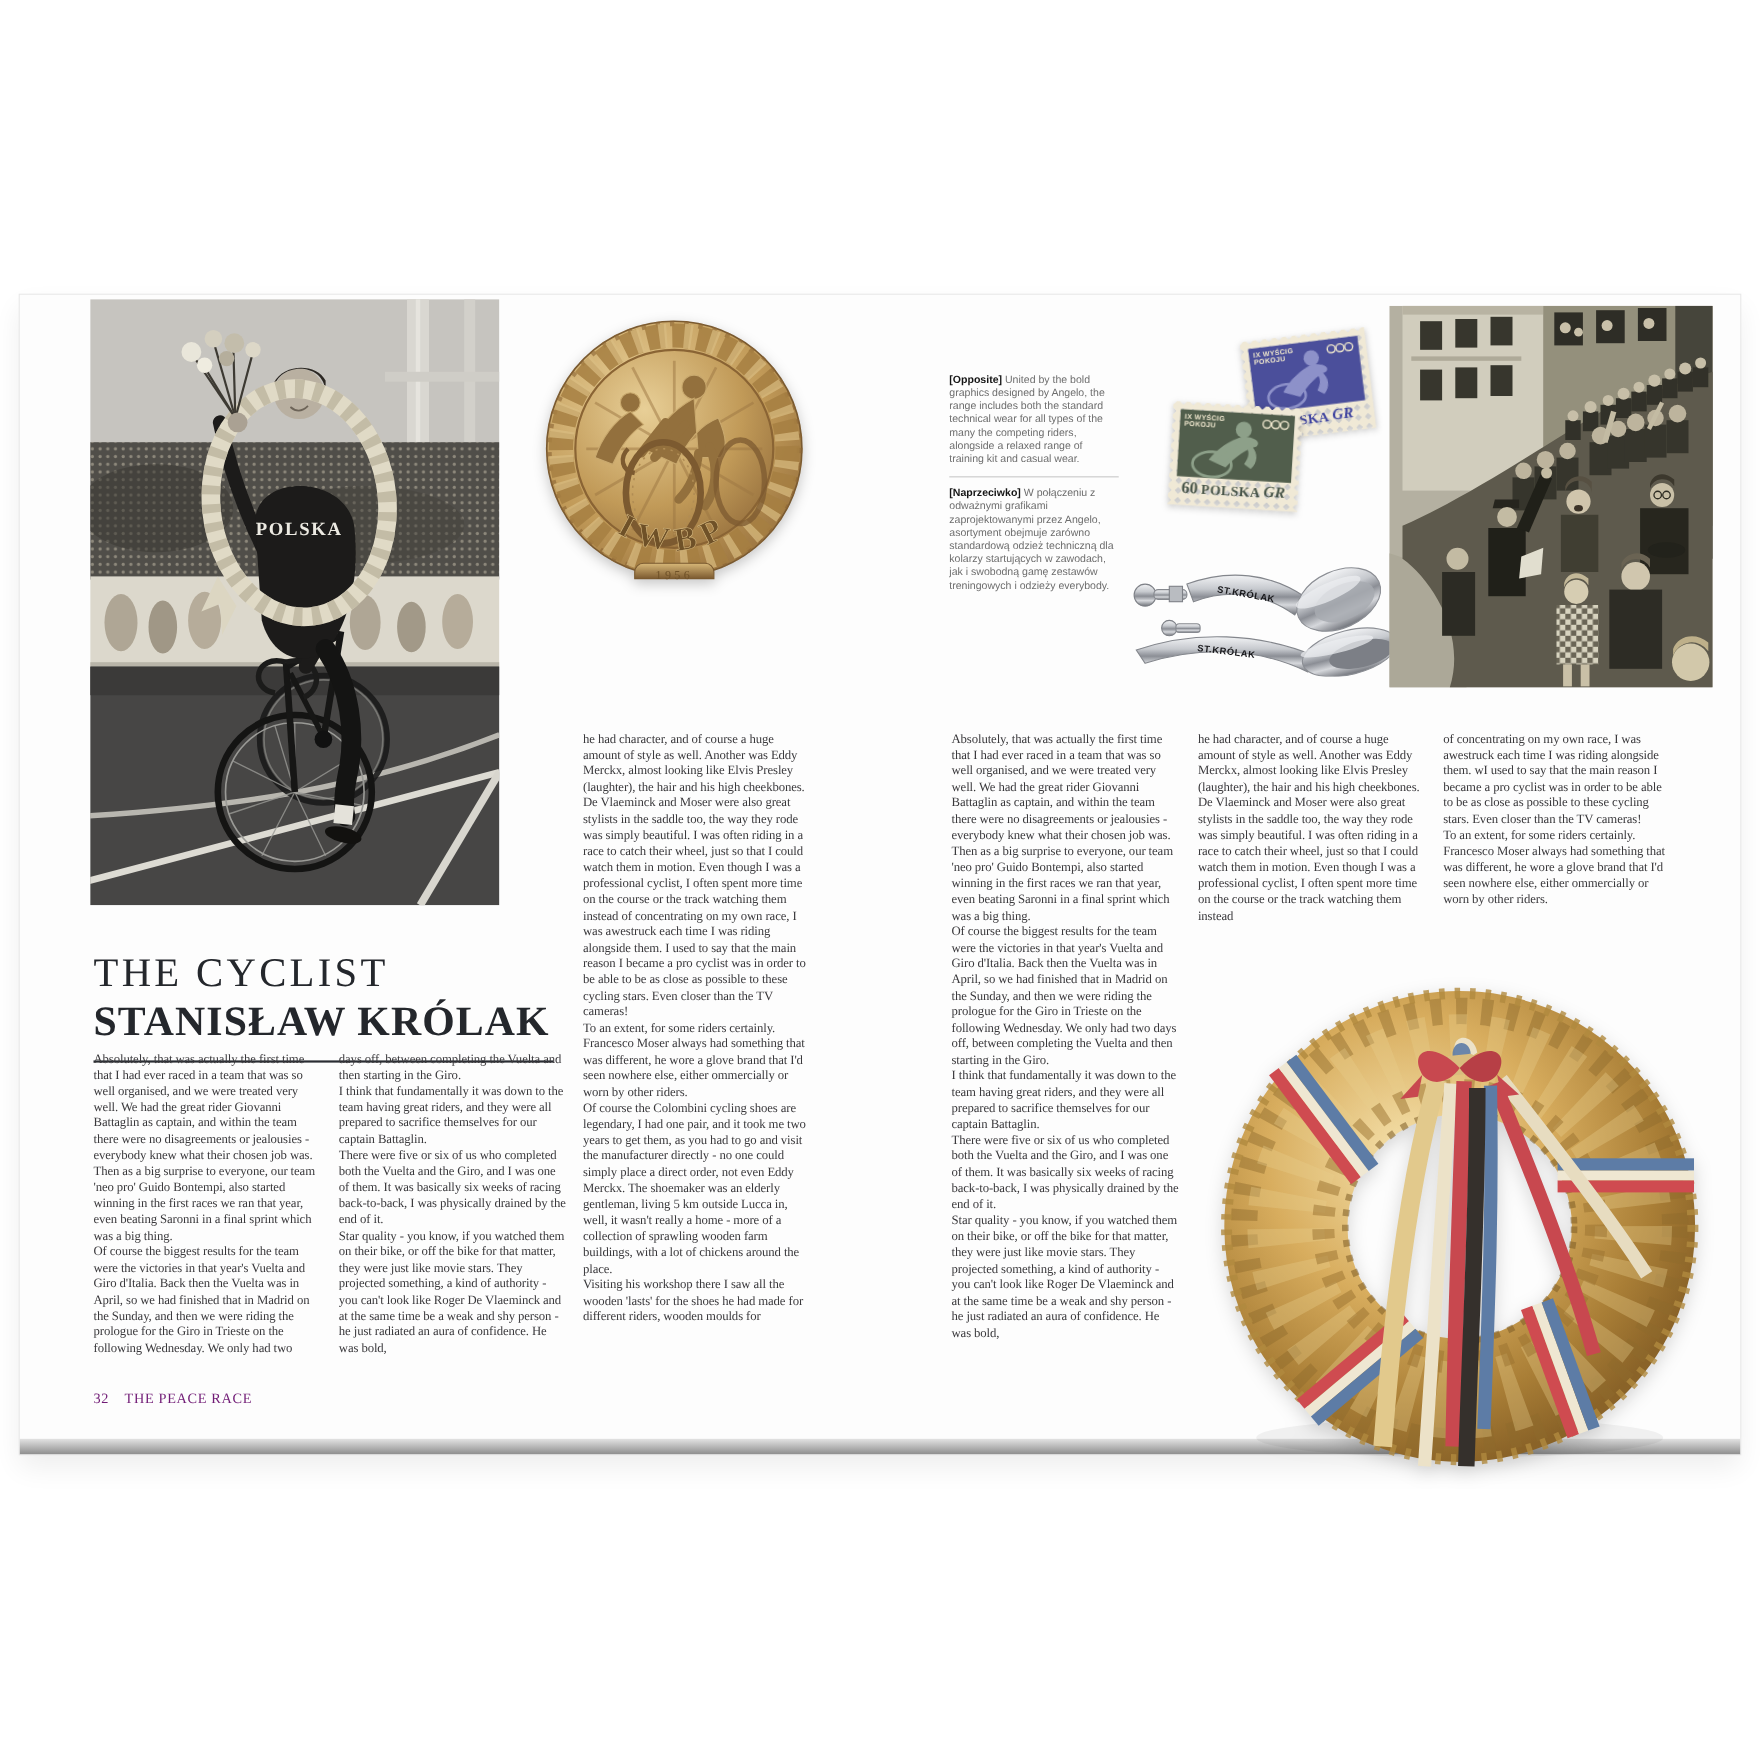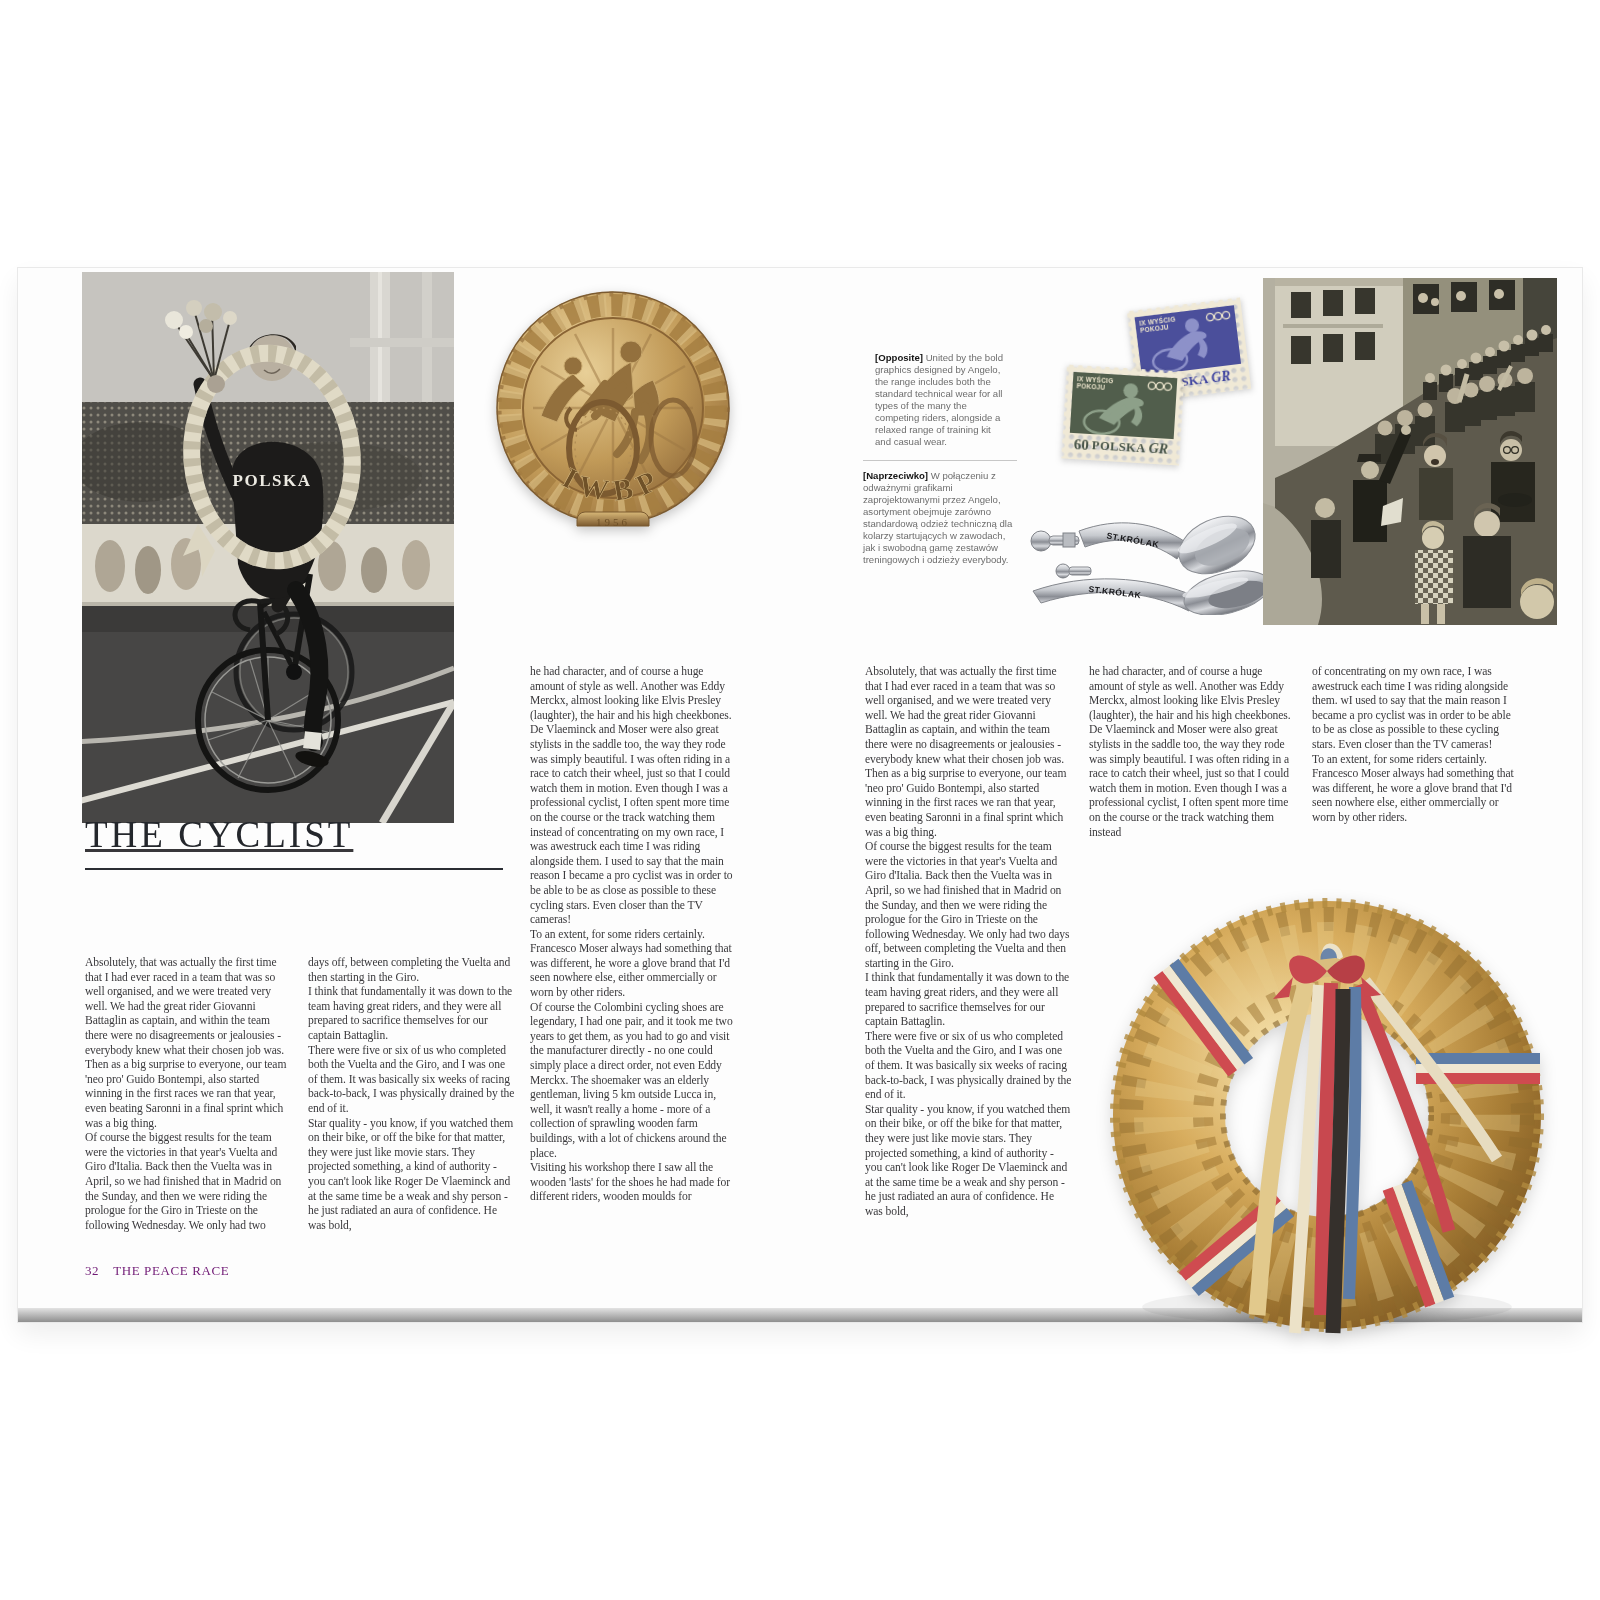--- a/index.html
+++ b/index.html
@@ -8,21 +8,21 @@
   .spread{position:absolute;left:18px;top:268px;width:1564px;height:1054px;background:#fdfdfd;
           box-shadow:0 0 0 1px #e9e9e9, 0 12px 24px rgba(0,0,0,.07);}
   .page-edge{position:absolute;left:0;bottom:0;width:100%;height:14px;
           background:linear-gradient(#e3e3e3,#8e8e8e);z-index:1;}
   
   .hero{position:absolute;left:64px;top:4px;width:372px;height:551px;z-index:2;}
   
   .medal{position:absolute;left:467px;top:20px;width:256px;height:248px;z-index:2;
          filter:drop-shadow(0 4px 6px rgba(0,0,0,.22));}
   
-  .title-block{position:absolute;left:67px;top:546px;width:450px;z-index:2;text-decoration:underline;}
+  .title-block{position:absolute;left:67px;top:596px;width:450px;z-index:2;}
   .title-l1{font:400 37px/42px "Liberation Serif",serif;color:#24272c;letter-spacing:3px;}
   .title-l2{font:700 38px/46px "Liberation Serif",serif;color:#24272c;letter-spacing:1px;}
   .title-rule{width:418px;height:2px;background:#2a2d33;margin-top:12px;}
   
   .col{position:absolute;width:208px;font-size:11.6px;line-height:14.6px;letter-spacing:-.1px;
        color:#3a393c;white-space:pre-line;z-index:2;}
   .c1{left:67px;top:688px;}  .c2{left:290px;top:688px;}  .c3{left:512px;top:397px;}
   .c4{left:847px;top:397px;} .c5{left:1071px;top:397px;} .c6{left:1294px;top:397px;font-family:Liberation Serif, serif;}
   
   .folio{position:absolute;left:67px;top:995px;font-size:13px;color:#701a75;letter-spacing:.6px;z-index:2;}
@@ -202,40 +202,41 @@
       <path id="medalArc" d="M 44 159 A 93 93 0 0 0 212 159" fill="none"></path>
       <text class="ser" font-size="30" font-weight="700" fill="#6f5128" letter-spacing="8" stroke="#d9bc82" stroke-width=".5">
         <textPath href="#medalArc" startOffset="50%" text-anchor="middle">IWBP</textPath>
       </text>
       <path d="M100 224 h56 a8 8 0 0 1 8 8 v6 h-72 v-6 a8 8 0 0 1 8 -8 z" fill="url(#goldEdge)" stroke="#7a5a30"></path>
       <text class="ser" x="128" y="238" font-size="11" text-anchor="middle" fill="#6f5128" letter-spacing="3">1956</text>
     </svg>
 
     <div class="title-block">
       <div class="title-l1">THE CYCLIST</div>
+      <div class="title-l2">STANISŁAW KRÓLAK</div>
       <div class="title-rule"></div>
     </div>
 
     <div class="col c1">Absolutely, that was actually the first time that I had ever raced in a team that was so well organised, and we were treated very well. We had the great rider Giovanni Battaglin as captain, and within the team there were no disagreements or jealousies - everybody knew what their chosen job was. Then as a big surprise to everyone, our team 'neo pro' Guido Bontempi, also started winning in the first races we ran that year, even beating Saronni in a final sprint which was a big thing.
 Of course the biggest results for the team were the victories in that year's Vuelta and Giro d'Italia. Back then the Vuelta was in April, so we had finished that in Madrid on the Sunday, and then we were riding the prologue for the Giro in Trieste on the following Wednesday. We only had two</div>
     <div class="col c2">days off, between completing the Vuelta and then starting in the Giro.
 I think that fundamentally it was down to the team having great riders, and they were all prepared to sacrifice themselves for our captain Battaglin.
 There were five or six of us who completed both the Vuelta and the Giro, and I was one of them. It was basically six weeks of racing back-to-back, I was physically drained by the end of it.
 Star quality - you know, if you watched them on their bike, or off the bike for that matter, they were just like movie stars. They projected something, a kind of authority - you can't look like Roger De Vlaeminck and at the same time be a weak and shy person - he just radiated an aura of confidence. He was bold,</div>
     <div class="col c3">he had character, and of course a huge amount of style as well. Another was Eddy Merckx, almost looking like Elvis Presley (laughter), the hair and his high cheekbones. De Vlaeminck and Moser were also great stylists in the saddle too, the way they rode was simply beautiful. I was often riding in a race to catch their wheel, just so that I could watch them in motion. Even though I was a professional cyclist, I often spent more time on the course or the track watching them instead of concentrating on my own race, I was awestruck each time I was riding alongside them. I used to say that the main reason I became a pro cyclist was in order to be able to be as close as possible to these cycling stars. Even closer than the TV cameras!
 To an extent, for some riders certainly. Francesco Moser always had something that was different, he wore a glove brand that I'd seen nowhere else, either ommercially or worn by other riders.
 Of course the Colombini cycling shoes are legendary, I had one pair, and it took me two years to get them, as you had to go and visit the manufacturer directly - no one could simply place a direct order, not even Eddy Merckx. The shoemaker was an elderly gentleman, living 5 km outside Lucca in, well, it wasn't really a home - more of a collection of sprawling wooden farm buildings, with a lot of chickens around the place.
 Visiting his workshop there I saw all the wooden 'lasts' for the shoes he had made for different riders, wooden moulds for</div>
 
     <div class="folio">
       <span class="folio-num">32</span><span class="folio-title">THE PEACE RACE</span>
     </div>
 
     <div class="caption">
-      <p style="margin:12px"><span class="cap-tag">[Opposite]</span><span> United by the bold graphics designed by Angelo, the range includes both the standard technical wear for all types of the many the competing riders, alongside a relaxed range of training kit and casual wear.</span></p>
+      <p style="margin:0"><span class="cap-tag">[Opposite]</span><span> United by the bold graphics designed by Angelo, the range includes both the standard technical wear for all types of the many the competing riders, alongside a relaxed range of training kit and casual wear.</span></p>
       <hr class="cap-div">
       <p style="margin:0"><span class="cap-tag">[Naprzeciwko]</span><span> W połączeniu z odważnymi grafikami zaprojektowanymi przez Angelo, asortyment obejmuje zarówno standardową odzież techniczną dla kolarzy startujących w zawodach, jak i swobodną gamę zestawów treningowych i odzieży everybody.</span></p>
     </div>
 
     <div class="stamp stamp-blue">
       <div class="stamp-ink">
         <div class="stamp-hdr">
           <span>IX WYŚCIG</span>
           <span>POKOJU</span>
         </div>

